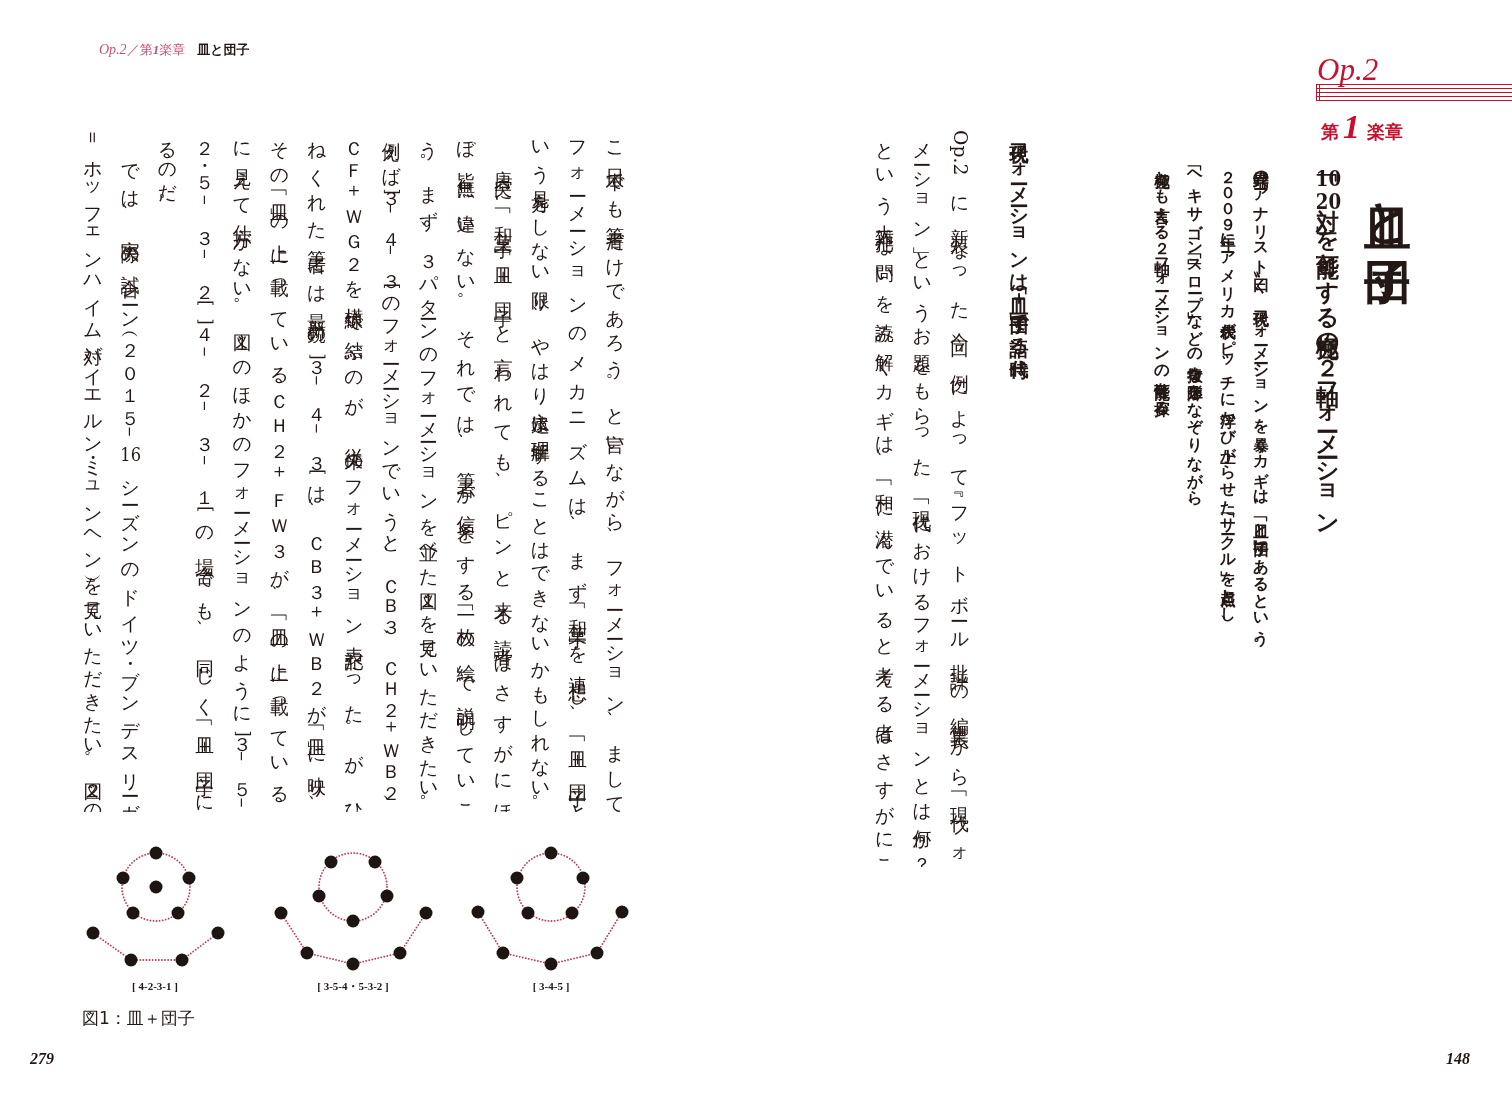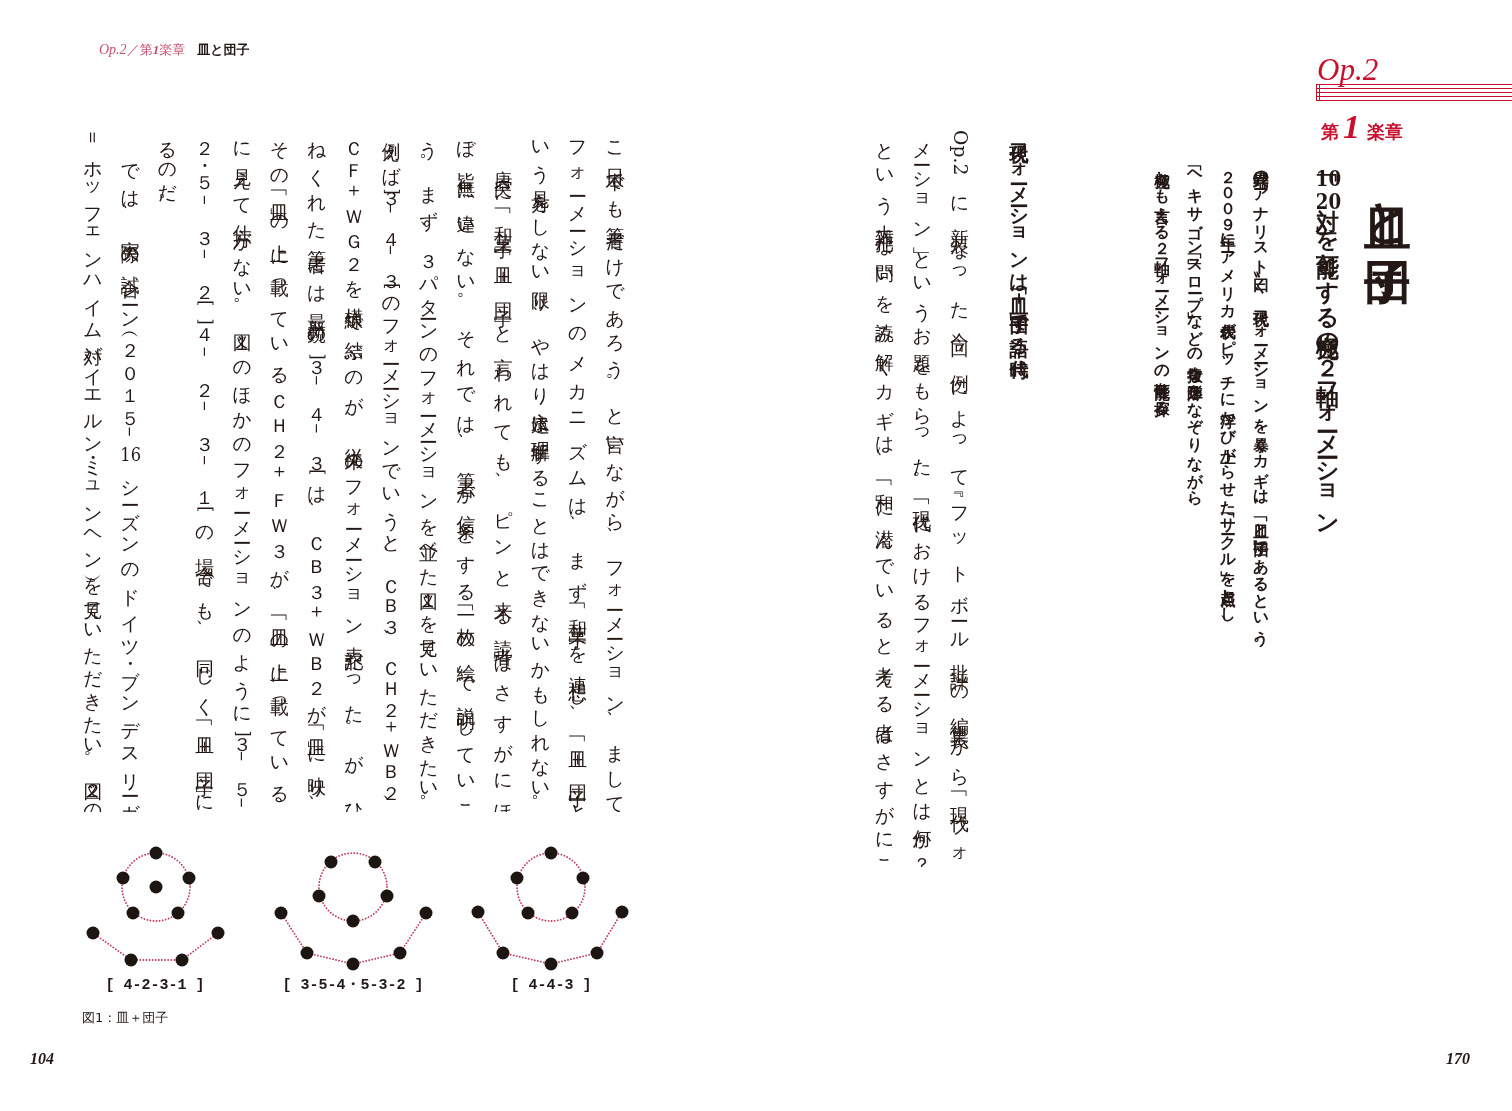--- a/index.html
+++ b/index.html
@@ -44,22 +44,22 @@
   .chapter{left:1321px;top:109px;height:36px;line-height:36px;white-space:nowrap;color:var(--accent);font-weight:bold;}
   .chapter .kanji{font-size:18px;}
   .chapter .big-num{font-family:"Liberation Serif",serif;font-style:italic;font-size:34px;margin:0 7px 0 4px;}
   .title-main{left:1364px;top:170px;width:48px;height:200px;font-size:47px;line-height:48px;font-weight:bold;}
   .subtitle{left:1315px;top:166px;width:26px;height:570px;font-size:23px;line-height:26px;font-weight:bold;}
 
   
   #figure-svg{left:0;top:0;pointer-events:none;}
   .link{fill:none;stroke:var(--dotted-line);stroke-width:1.8;stroke-dasharray:0.1 3;stroke-linecap:round;}
   .player{fill:var(--player);}
-  .fig-label{top:979px;transform:translateX(-50%);white-space:nowrap;font-family:Liberation Mono, monospace;font-weight:bold;font-size:15px;line-height:14px;}
-  .caption{left:82px;top:1010px;font-family:"DejaVu Sans",sans-serif;font-size:13px;line-height:16px;}
+  .fig-label{top:979px;transform:translateX(-50%);white-space:nowrap;font-family:Liberation Serif, serif;font-weight:bold;font-size:11px;line-height:14px;}
+  .caption{left:82px;top:1010px;font-family:"DejaVu Sans",sans-serif;font-size:17px;line-height:16px;}
 
   .page-number{top:1050px;font-family:"Liberation Serif",serif;font-style:italic;font-weight:bold;font-size:16px;line-height:18px;}
 </style>
 </head>
 <body>
 
 <div class="abs running-header">
   <span class="acc op">Op.2</span><span class="acc">／</span><span class="acc">第</span><span class="acc num">1</span><span class="acc">楽章</span><span class="ttl">皿と団子</span>
 </div>
 
@@ -121,25 +121,25 @@
       <circle cx="478" cy="912" r="6.5" class="player"></circle>
       <circle cx="503" cy="953" r="6.5" class="player"></circle>
       <circle cx="551" cy="964" r="6.5" class="player"></circle>
       <circle cx="597" cy="953" r="6.5" class="player"></circle>
       <circle cx="622" cy="912" r="6.5" class="player"></circle>
     </g>
   </svg>
 
 <div class="abs fig-label" style="left:155px">[ 4-2-3-1 ]</div>
 <div class="abs fig-label" style="left:353px">[ 3-5-4・5-3-2 ]</div>
-<div class="abs fig-label" style="left:551px">[ 4-4-3 ]</div>
+<div class="abs fig-label" style="left:551px">[ 3-4-5 ]</div>
 
 <div class="abs caption">図1：皿＋団子</div>
 
-<div class="abs page-number" style="left:30px">104</div>
+<div class="abs page-number" style="left:30px">279</div>
 
 <div class="abs series-mark">Op.2</div>
 
 <svg class="abs staff" width="197" height="19" viewBox="0 0 197 19">
   <g stroke="#c8102e" stroke-width="1" fill="none">
     <line x1="1" y1="1.5" x2="197" y2="1.5"></line>
     <line x1="1" y1="5.5" x2="197" y2="5.5"></line>
     <line x1="1" y1="9.5" x2="197" y2="9.5"></line>
     <line x1="1" y1="13.5" x2="197" y2="13.5"></line>
     <line x1="1" y1="17.5" x2="197" y2="17.5"></line>
@@ -164,13 +164,13 @@
 </div>
 
 <div class="abs vtext section-heading">現代フォーメーションは「皿＋団子」で語る時代</div>
 
 <div class="abs vtext body-right">
   <div class="line">Op.2に新装なった今回、例によって『フットボール批評』の編集長から「現代フォー</div>
   <div class="line">メーション」というお題をもらった。「現代におけるフォーメーションとは何か？」</div>
   <div class="line">という大雑把な問いを読み解くカギは、「和」に潜んでいると考える者はさすがにこ</div>
 </div>
 
-<div class="abs page-number" style="left:1446px">170</div>
+<div class="abs page-number" style="left:1446px">148</div>
 
 </body></html>

